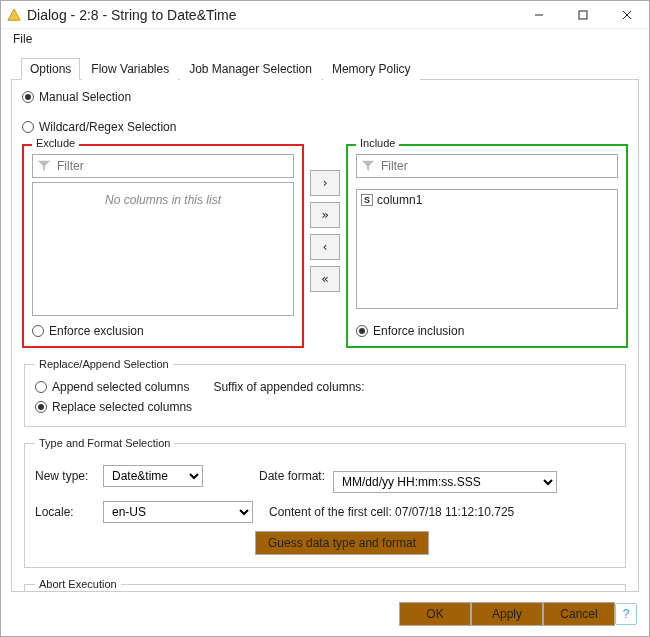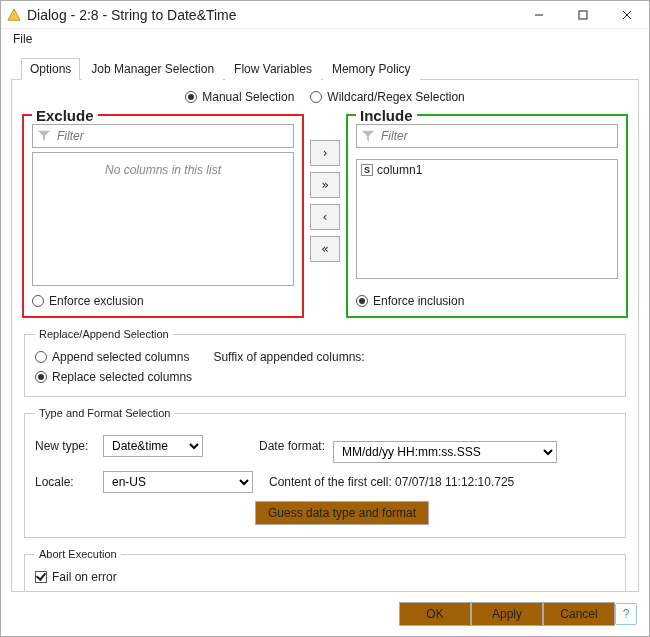--- a/index.html
+++ b/index.html
@@ -10,34 +10,34 @@
   .titlebar .title { flex:1; font-size:14px; }
   .titlebar .winbtn { width:44px; height:28px; display:flex; align-items:center; justify-content:center; }
   .titlebar .winbtn svg { display:block; }
   .menubar { height:20px; padding:0 8px; font-size:12px; display:flex; align-items:center; }
   .menubar span { padding:2px 4px;}
   .content { flex:1; padding:8px 10px 0 10px; display:flex; flex-direction:column; overflow:hidden;}
   .tabs { display:flex; border-bottom:1px solid #ccc; padding-left:10px; gap:2px;}
   .tab { padding:3px 8px; border:1px solid transparent; border-bottom:none; position:relative; top:1px; background:#fff; }
   .tab.active { border:1px solid #ccc; border-bottom:1px solid #fff; }
   .tabbody { border:1px solid #ccc; border-top:none; flex:1; padding:10px 10px 14px 10px; display:flex; flex-direction:column; gap:10px; overflow:auto;}
-  .selmode { display:flex; justify-content:center; gap:16px; }
+  .selmode { display:flex; justify-content:center; gap:16px;flex-direction:column; }
   .radio, .check { display:flex; align-items:center; gap:5px; }
   .rcircle { width:12px; height:12px; border:1px solid #555; border-radius:50%; display:flex; align-items:center; justify-content:center; background:#fff;}
   .rcircle.sel::after { content:""; width:6px; height:6px; border-radius:50%; background:#333; display:block;}
   .cbox { width:12px; height:12px; border:1px solid #555; background:#fff; position:relative;}
   .cbox.sel::after { content:""; position:absolute; left:2px; top:-1px; width:4px; height:7px; border:solid #222; border-width:0 2px 2px 0; transform:rotate(40deg);}
 
   .dualarea { display:flex; gap:6px; align-items:stretch; }
   .panel { border:2px solid; flex:1; padding:8px; display:flex; flex-direction:column; position:relative;}
   .panel.exclude { border-color:#d22; }
   .panel.include { border-color:#2a2;gap:7px; }
-  .panel .legend { position:absolute; top:-9px; left:8px; background:#fff; padding:0 4px; font-size:15px;font-weight:bold;}
+  .panel .legend { position:absolute; top:-9px; left:8px; background:#fff; padding:0 4px; font-size:11px;}
   .filterbox { border:1px solid #aaa; height:24px; display:flex; align-items:center; padding:0 4px; gap:4px; }
-  .filterbox input { border:none; outline:none; flex:1; font-style:italic; color:#888; font-size:12px; background:transparent;}
+  .filterbox input { border:none; outline:none; flex:1; color:#888; font-size:12px; background:transparent;}
   .listbox { border:1px solid #aaa; flex:1; margin-top:4px; padding:2px; overflow:auto; min-height:120px;}
   .listbox .empty { text-align:center; font-style:italic; color:#888; padding:8px 0;}
   .listitem { display:flex; align-items:center; gap:4px; padding:1px 2px; }
   .sicon { border:1px solid #888; font-size:9px; font-weight:bold; width:12px; height:12px; display:flex; align-items:center; justify-content:center; background:#fff; }
   .pfooter { margin-top:8px;}
   .movecol { display:flex; flex-direction:column; justify-content:flex-start; gap:6px; padding-top:26px;}
   .mbtn { width:30px; height:26px; border:1px solid #aaa; background:#f3f3f3; display:flex; align-items:center; justify-content:center; font-size:12px; font-family: monospace;}
 
   fieldset.group { border:1px solid #ccc; padding:10px 10px 12px 10px; }
   fieldset.group legend { padding:0 4px; font-size:11px; }
@@ -80,22 +80,22 @@
     </div>
   </div>
 
   <div class="menubar">
     <span>File</span>
   </div>
 
   <div class="content">
     <div class="tabs">
       <div class="tab active">Options</div>
+      <div class="tab">Flow Variables</div>
       <div class="tab">Job Manager Selection</div>
-      <div class="tab">Flow Variables</div>
       <div class="tab">Memory Policy</div>
     </div>
 
     <div class="tabbody">
 
       <div class="selmode">
         <div class="radio">
           <span class="rcircle sel"></span>
           <span>Manual Selection</span>
         </div>

